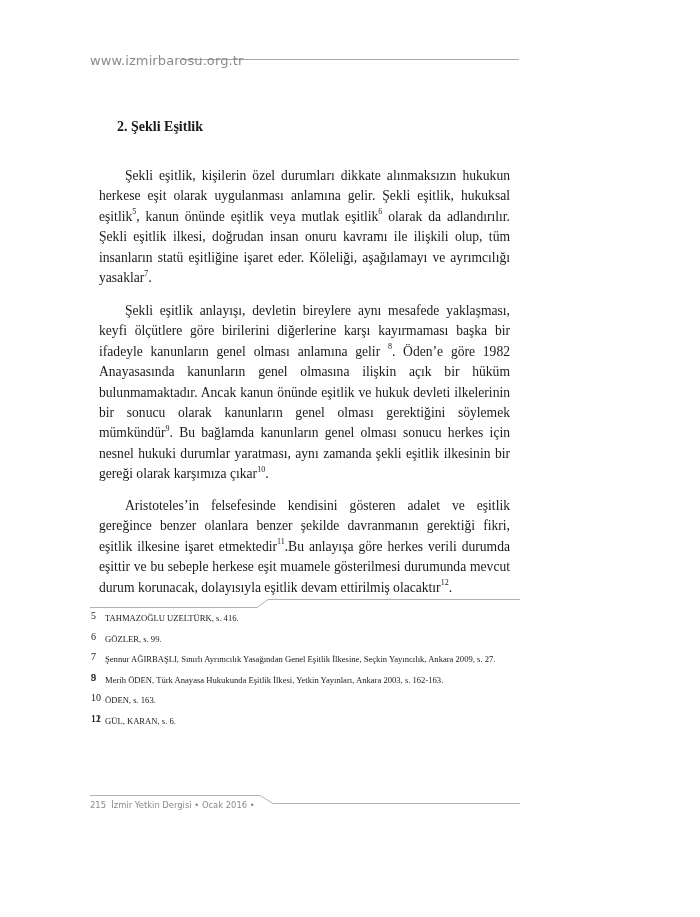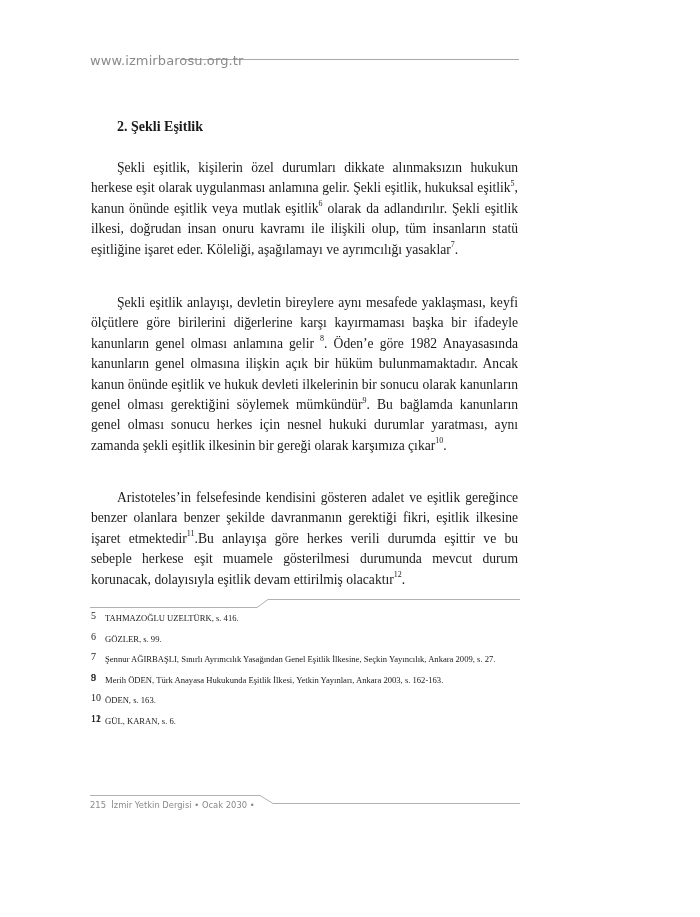--- a/index.html
+++ b/index.html
@@ -10,21 +10,21 @@
     position: absolute; left: 90px; top: 53px;
     font-family: "DejaVu Sans", sans-serif; font-size: 13px; color: #8a8a8a; letter-spacing: 0.1px;
   }
 
   .body-text {
     position: absolute; left: 91px; width: 427px;
     font-family: "Liberation Serif", "DejaVu Serif", serif;
     font-size: 13.6px; line-height: 20.4px; color: #1a1a1a;
     text-align: justify;
   }
-  .body-text p { margin: 0; text-indent: 26px; }
+  .body-text p { margin: 8px; text-indent: 26px; }
   .section-title {
     position: absolute; left: 117px; top: 119px;
     font-family: "Liberation Serif", "DejaVu Serif", serif;
     font-size: 14px; font-weight: bold; color: #1a1a1a; text-align: center;
   }
   sup { font-size: 8px; line-height: 0; vertical-align: super; position: relative; top: -1px; }
 
   .fn-list {
     position: absolute; left: 91px; top: 612px; width: 428px;
     font-family: "Liberation Serif", "DejaVu Serif", serif;
@@ -105,17 +105,17 @@
     <div class="fn">
       <span class="num">12</span>
       <span>GÜL, KARAN, s. 6.</span>
     </div>
   </div>
 
   <div class="footer-text">
     <span>215</span>&nbsp;
     <span>İzmir Yetkin Dergisi</span>
     <span>•</span>
-    <span>Ocak 2030</span>
+    <span>Ocak 2016</span>
     <span>•</span>
   </div>
 
 </div>
 
 </body></html>

